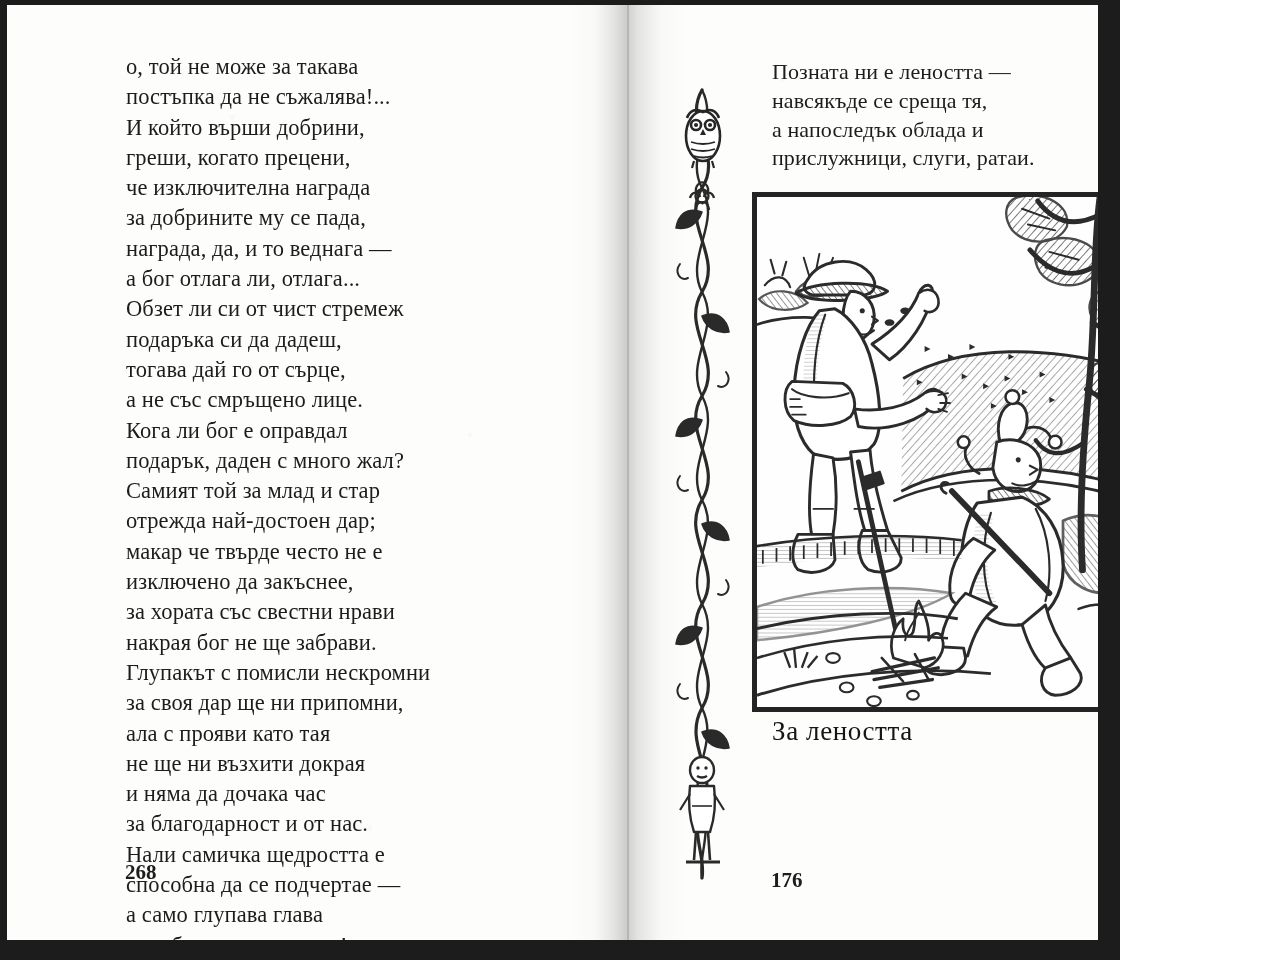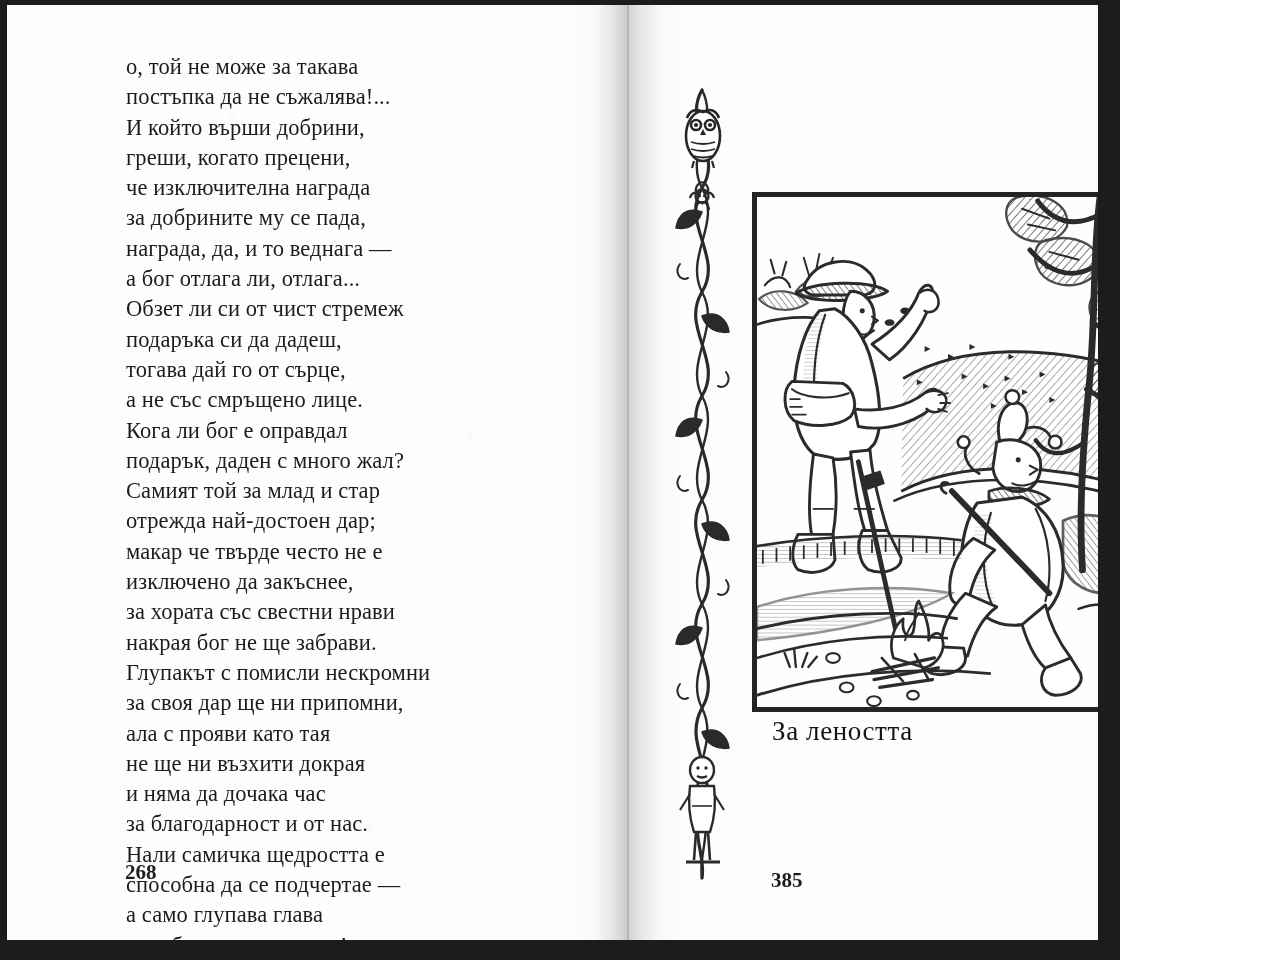--- a/index.html
+++ b/index.html
@@ -174,20 +174,24 @@
 не ще ни възхити докрая
 и няма да дочака час
 за благодарност и от нас.
 Нали самичка щедростта е
 способна да се подчертае —
 а само глупава глава
 за себе си твърди това!</div>
 
   <div class="page-num page-num-left">268</div>
 
+  <div class="verse verse-right">Позната ни е леността —
+навсякъде се среща тя,
+а напоследък облада и
+прислужници, слуги, ратаи.</div>
 
   <div class="woodcut-block">
 
     <div class="vine-border vine-left">
       <svg viewBox="0 0 62 800" preserveAspectRatio="none" aria-hidden="true">
         <g fill="none" stroke="#2a2a2a" stroke-width="3.2" stroke-linecap="round" stroke-linejoin="round">
 
           <path d="M30 6 C10 40 52 70 30 104 C8 140 52 172 30 208
                    C8 244 52 276 30 312 C8 348 52 380 30 416
                    C8 452 52 484 30 520 C8 556 52 588 30 624
@@ -484,20 +488,20 @@
                      M174 348 L174 363 M188 349 L188 364 M202 350 L202 366"></path>
           </g>
         </g>
       </svg>
     </div>
   </div>
 
   <div class="heading">За леността</div>
 
 
-  <div class="page-num page-num-right">385</div>
+  <div class="page-num page-num-right">176</div>
 
   <div class="edge edge-left"></div>
   <div class="edge edge-right"></div>
   <div class="edge edge-top"></div>
   <div class="edge edge-bottom"></div>
 
 </div>
 
 </body></html>

